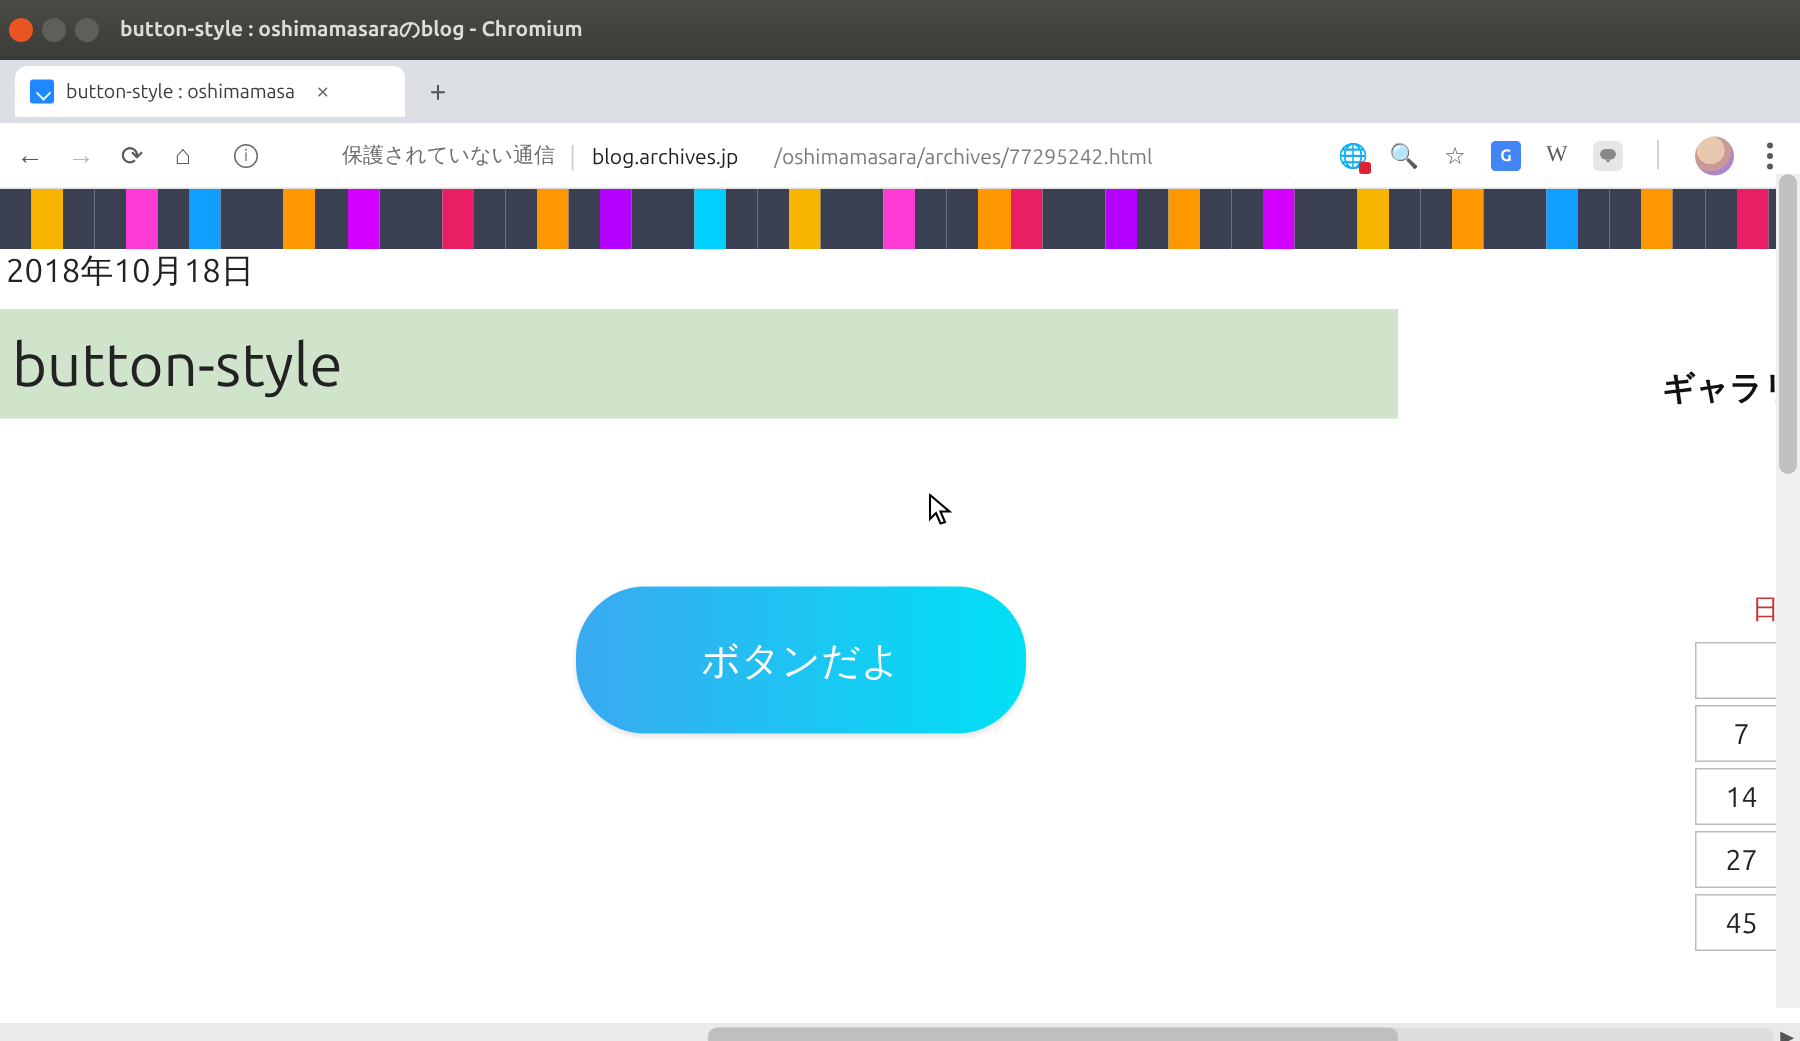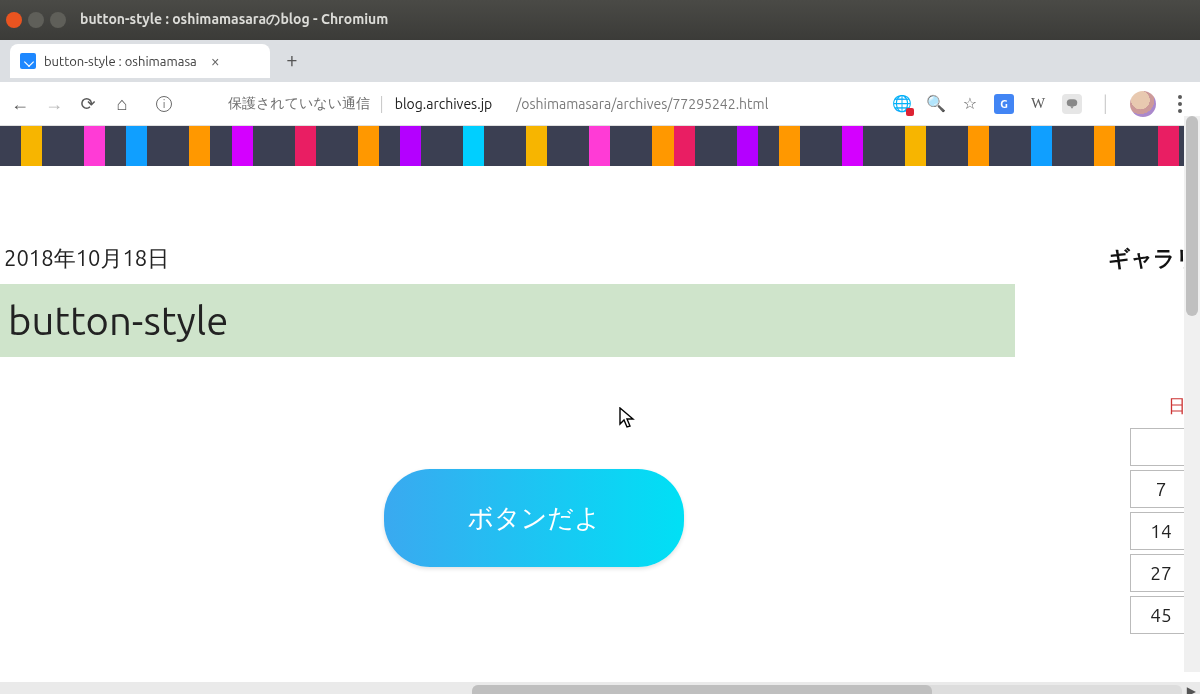--- a/index.html
+++ b/index.html
@@ -111,32 +111,31 @@
 
   
   .content{
     position:relative;
     display:flex;
     height: calc(694px - 30px - 42px - 44px - 40px - 22px);
     background:#fff;
   }
   .main{
     flex:1;
-    padding-top:78px;
     position:relative;
   }
   .date{
     font-size:22px;
     color:#222;
     padding-left:4px;
     margin-bottom:10px;
   }
   .title-box{
     background:#cfe4cb;
-    width:1015px;
+    width:932px;
     padding:14px 8px;
   }
   .title-box h1{
     font-size:40px;
     font-weight:400;
     color:#222;
   }
   .button-area{
     padding-top:112px;
     padding-left:355px;

